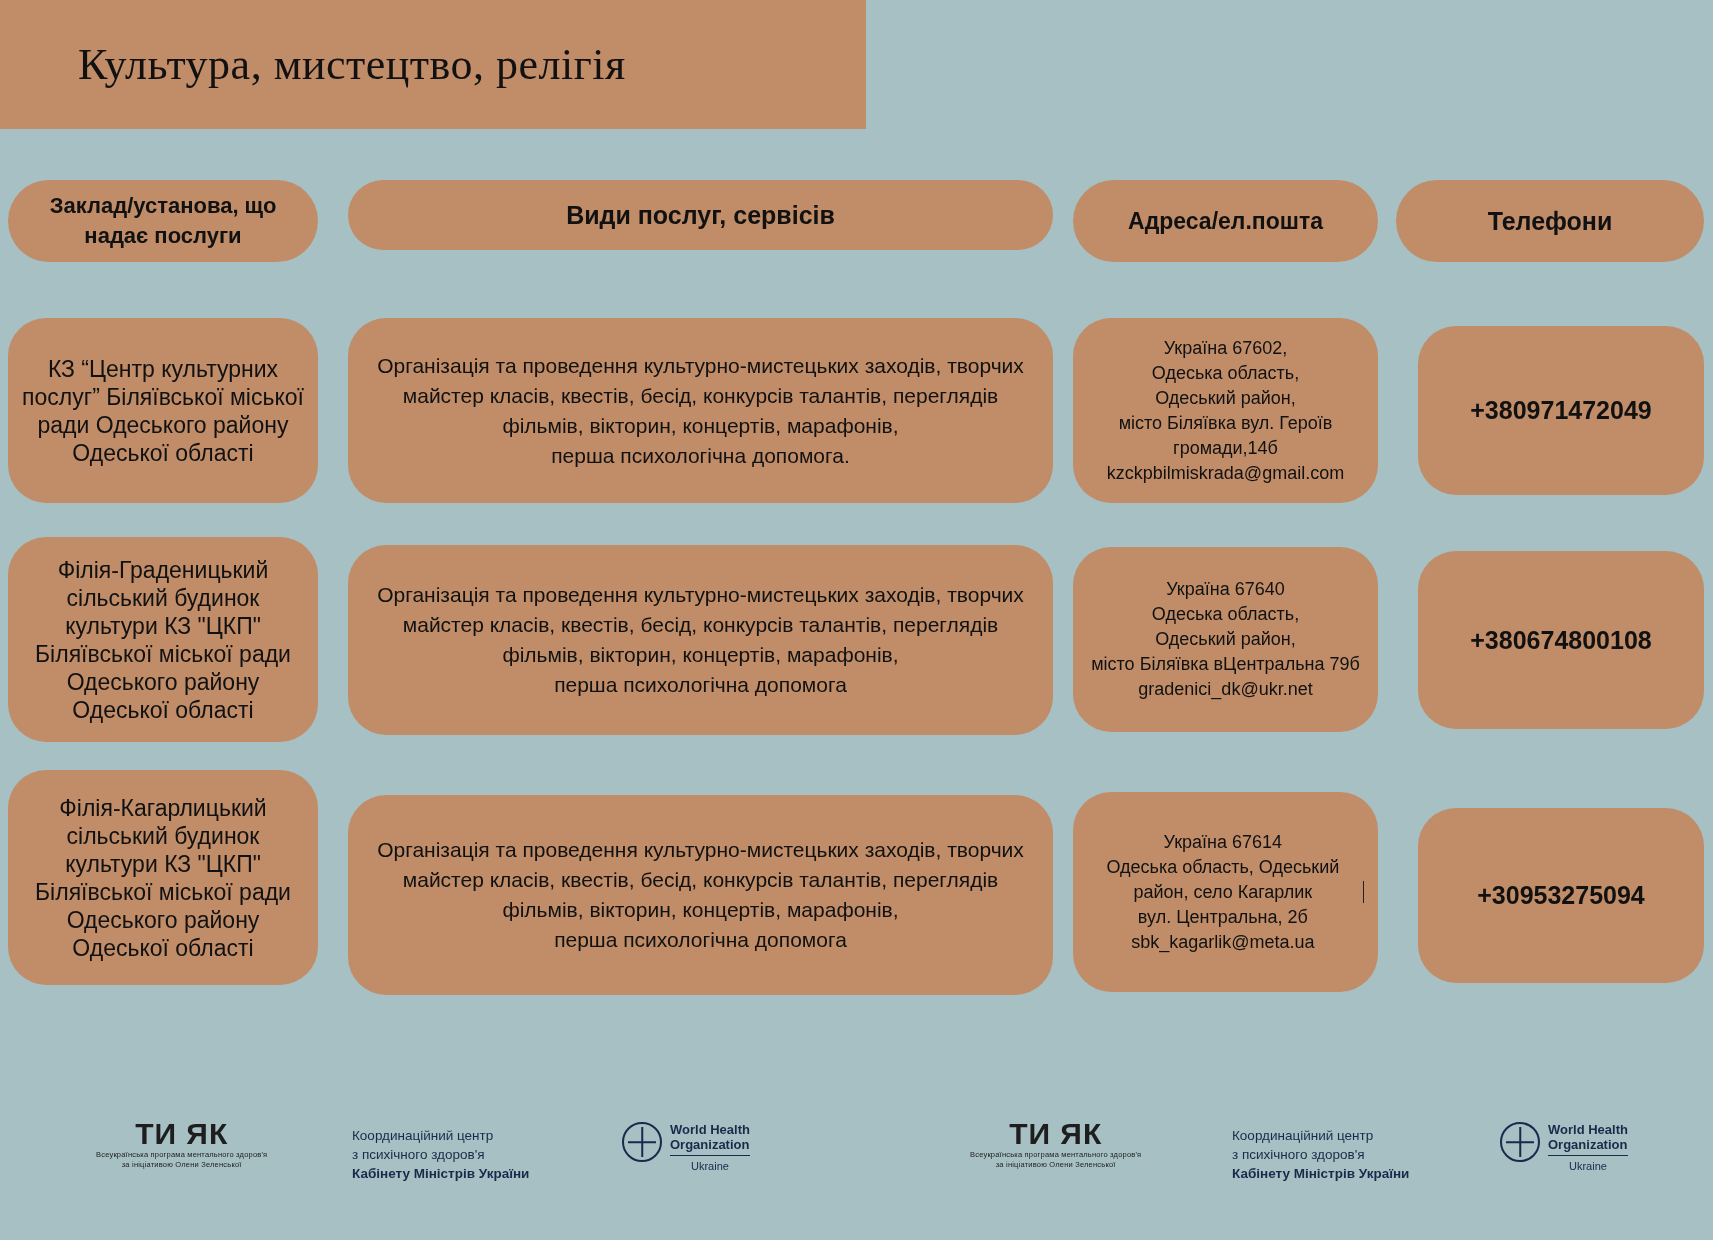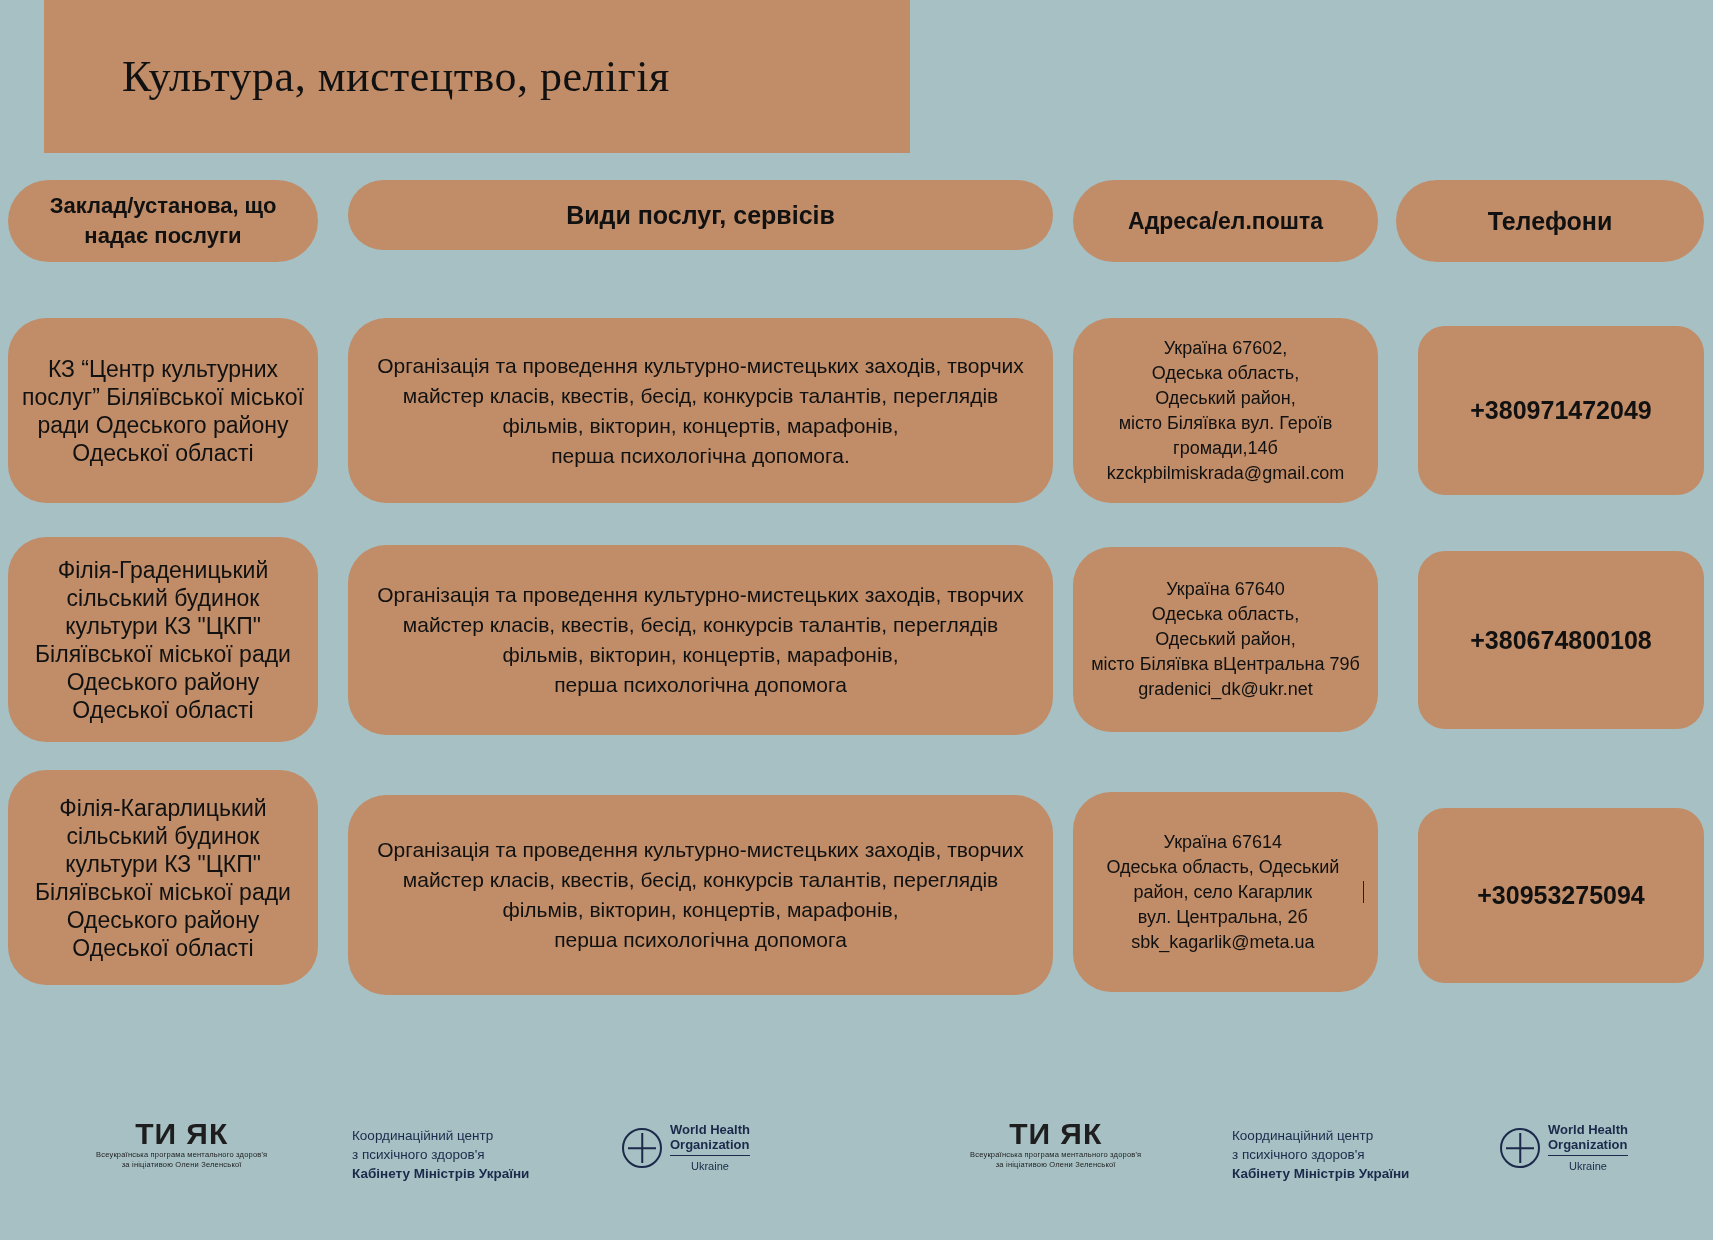--- a/index.html
+++ b/index.html
@@ -12,25 +12,24 @@
     background: #a6c0c4;
     font-family: "Liberation Sans", sans-serif;
     position: relative;
     overflow: hidden;
   }
   .title-banner {
     position: absolute;
     left: 0;
     top: 0;
     width: 866px;
-    height: 153px;
+    height: 129px;
     background: #c08d68;
     display: flex;
     align-items: center;
-    margin-left: 44px;
   }
   .title-text {
     font-family: "Liberation Serif", serif;
     font-size: 44px;
     color: #111111;
     padding-left: 78px;
     letter-spacing: 0.5px;
   }
   .header-row {
     position: absolute;
@@ -116,21 +115,20 @@
     left: 1073px;
     width: 305px;
     font-size: 18px;
     line-height: 25px;
   }
   .cell-phone {
     left: 1418px;
     width: 286px;
     font-size: 25px;
     font-weight: bold;
-    border-radius: 27px;
   }
 
   .caret {
     display: inline-block;
     width: 2px;
     height: 22px;
     background: #222;
     vertical-align: -4px;
     margin-left: 4px;
   }
@@ -169,21 +167,20 @@
   .coord {
     font-size: 13.5px;
     line-height: 19px;
     color: #1b2a4a;
   }
   .coord .b {
     font-weight: bold;
   }
   .who {
     display: flex;
-    align-items: center;
     color: #1b2a4a;
   }
   .who-emblem {
     width: 40px;
     height: 40px;
     border-radius: 50%;
     border: 2px solid #1b2a4a;
     margin-right: 8px;
     position: relative;
     box-sizing: border-box;

